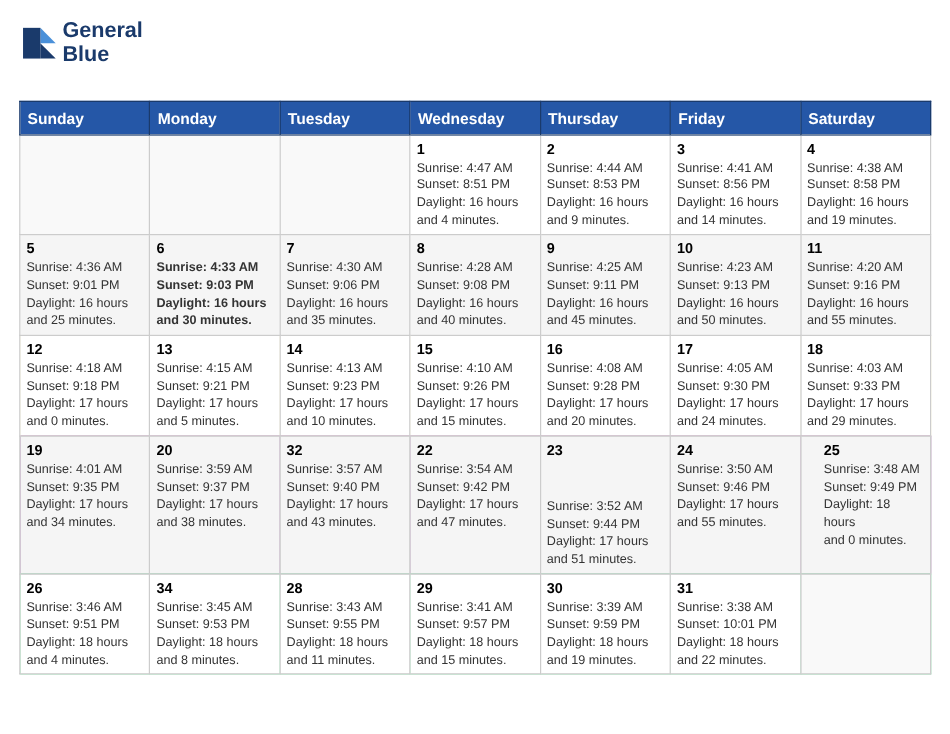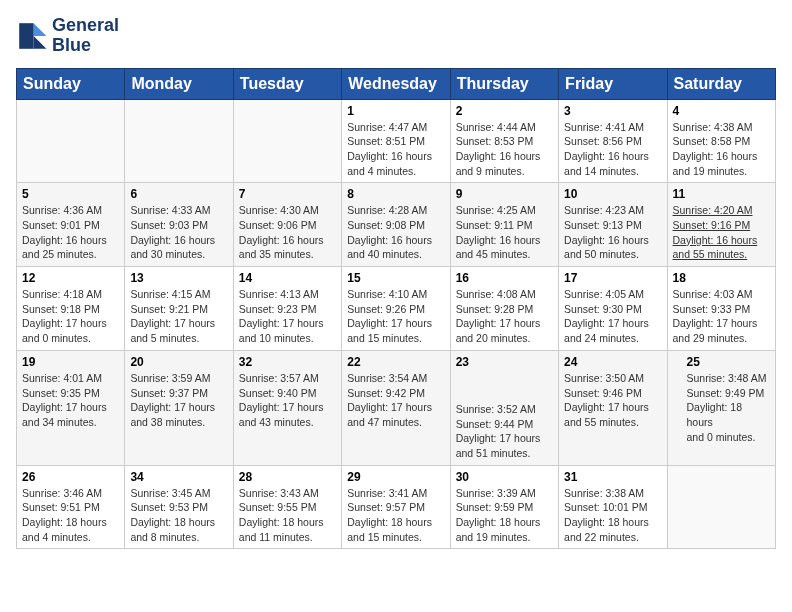--- a/index.html
+++ b/index.html
@@ -7,21 +7,21 @@
       font-family: Arial, sans-serif;
       background: #fff;
       width: 792px;
       min-height: 612px;
       padding: 16px;
     }
     .header {
       display: flex;
       justify-content: space-between;
       align-items: flex-start;
-      margin-bottom: 12px;
+      margin-bottom: 28px;
     }
     .logo {
       display: flex;
       align-items: center;
       gap: 4px;
     }
     .logo-text {
       font-size: 18px;
       font-weight: bold;
       color: #1a3a6b;
@@ -46,21 +46,21 @@
     .calendar {
       width: 100%;
       border-collapse: collapse;
       font-size: 11px;
     }
     .calendar th {
       background-color: #2557a7;
       color: #fff;
       text-align: left;
       padding: 6px 6px;
-      font-size: 16px;
+      font-size: 13px;
       font-weight: bold;
       border: 1px solid #1a3a6b;
     }
     .calendar td {
       vertical-align: top;
       border: 1px solid #ccc;
       padding: 4px 5px;
       width: calc(100% / 7);
       min-height: 70px;
       background: #fff;
@@ -152,21 +152,21 @@
       <tr style="background-color: rgb(245, 245, 245);">
         <td style="background-color: rgb(245, 245, 245);">
           <span class="day-number">5</span>
           <div class="day-info" style="white-space: pre-line;">Sunrise: 4:36 AM
 Sunset: 9:01 PM
 Daylight: 16 hours
 and 25 minutes.</div>
         </td>
         <td style="background-color: rgb(245, 245, 245);">
           <span class="day-number">6</span>
-          <div class="day-info" style="white-space: pre-line;">Sunrise: 4:33 AM
+          <div class="day-info" style="white-space: pre-line; font-weight: bold;">Sunrise: 4:33 AM
 Sunset: 9:03 PM
 Daylight: 16 hours
 and 30 minutes.</div>
         </td>
         <td style="background-color: rgb(245, 245, 245);">
           <span class="day-number">7</span>
           <div class="day-info" style="white-space: pre-line;">Sunrise: 4:30 AM
 Sunset: 9:06 PM
 Daylight: 16 hours
 and 35 minutes.</div>
@@ -187,21 +187,21 @@
         </td>
         <td style="background-color: rgb(245, 245, 245);">
           <span class="day-number">10</span>
           <div class="day-info" style="white-space: pre-line;">Sunrise: 4:23 AM
 Sunset: 9:13 PM
 Daylight: 16 hours
 and 50 minutes.</div>
         </td>
         <td style="background-color: rgb(245, 245, 245);">
           <span class="day-number">11</span>
-          <div class="day-info" style="white-space: pre-line; text-decoration: underline;">Sunrise: 4:20 AM
+          <div class="day-info" style="white-space: pre-line;">Sunrise: 4:20 AM
 Sunset: 9:16 PM
 Daylight: 16 hours
 and 55 minutes.</div>
         </td>
       </tr>
       <tr style="background-color: #fef9c3; margin-top: 21px;">
         <td>
           <span class="day-number">12</span>
           <div class="day-info" style="white-space: pre-line;">Sunrise: 4:18 AM
 Sunset: 9:18 PM

